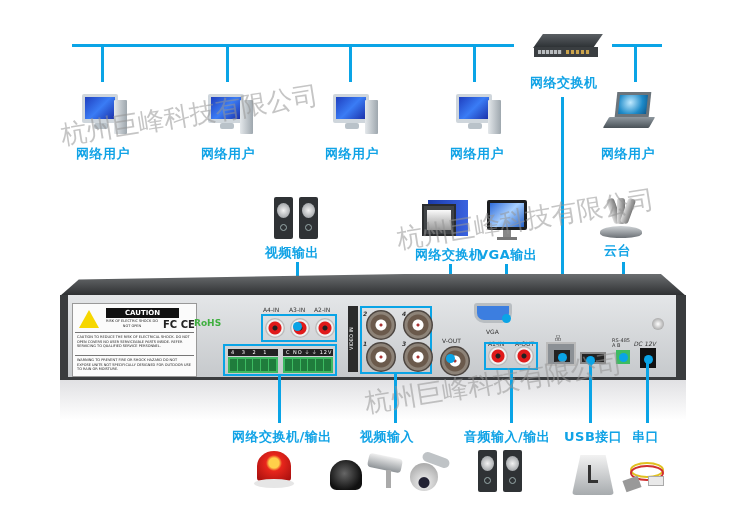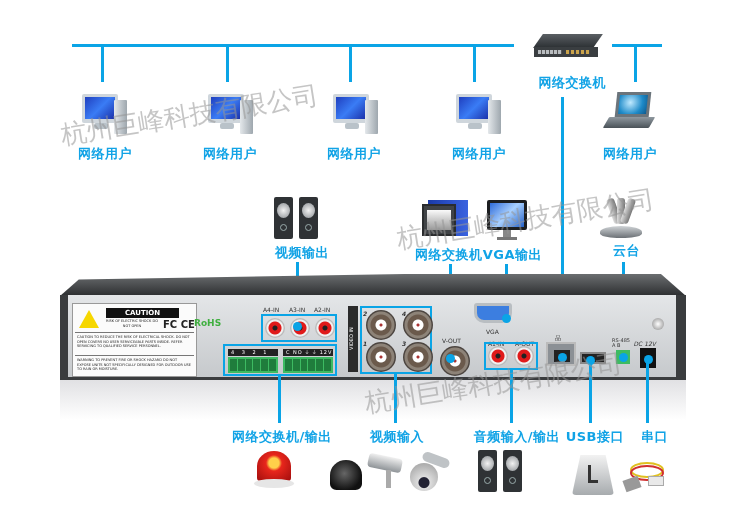--- a/index.html
+++ b/index.html
@@ -1,20 +1,20 @@
 <!DOCTYPE html>
 <html><head>
 <meta charset="utf-8">
 <style>
   * { box-sizing: border-box; margin: 0; padding: 0; }
   body { width: 748px; height: 517px; background: #ffffff; position: relative; overflow: hidden;
          font-family: "DejaVu Sans", sans-serif; }
   .line { position: absolute; background: #0aa4e6; }
   .label { position: absolute; color: #11a3e6; font-size: 13px; font-weight: bold; white-space: nowrap;
-           text-align: right; letter-spacing: 0.5px; }
+           text-align: left; letter-spacing: 0.5px; }
   .watermark { position: absolute; color: rgba(150,150,150,0.55); font-size: 26px; white-space: nowrap;
                transform: rotate(-9deg); transform-origin: left bottom; pointer-events: none; font-family: "DejaVu Sans", sans-serif; }
   .hl { position: absolute; border: 2px solid #0aa4e6; }
   .dot { position: absolute; width: 9px; height: 9px; border-radius: 50%; background: #0aa4e6; }
 
   
   .pc { position: absolute; width: 46px; height: 44px; }
   .pc .mon { position: absolute; left: 0; top: 2px; width: 36px; height: 29px; background: #cfd6dc; border-radius: 2px; }
   .pc .scr { position: absolute; left: 3px; top: 3px; width: 30px; height: 22px; background: linear-gradient(135deg,#1f3fbf,#3a7cf5 50%,#1b2fa8); }
   .pc .stand { position: absolute; left: 12px; top: 31px; width: 14px; height: 6px; background: #b9c2c9; border-radius: 2px; }

